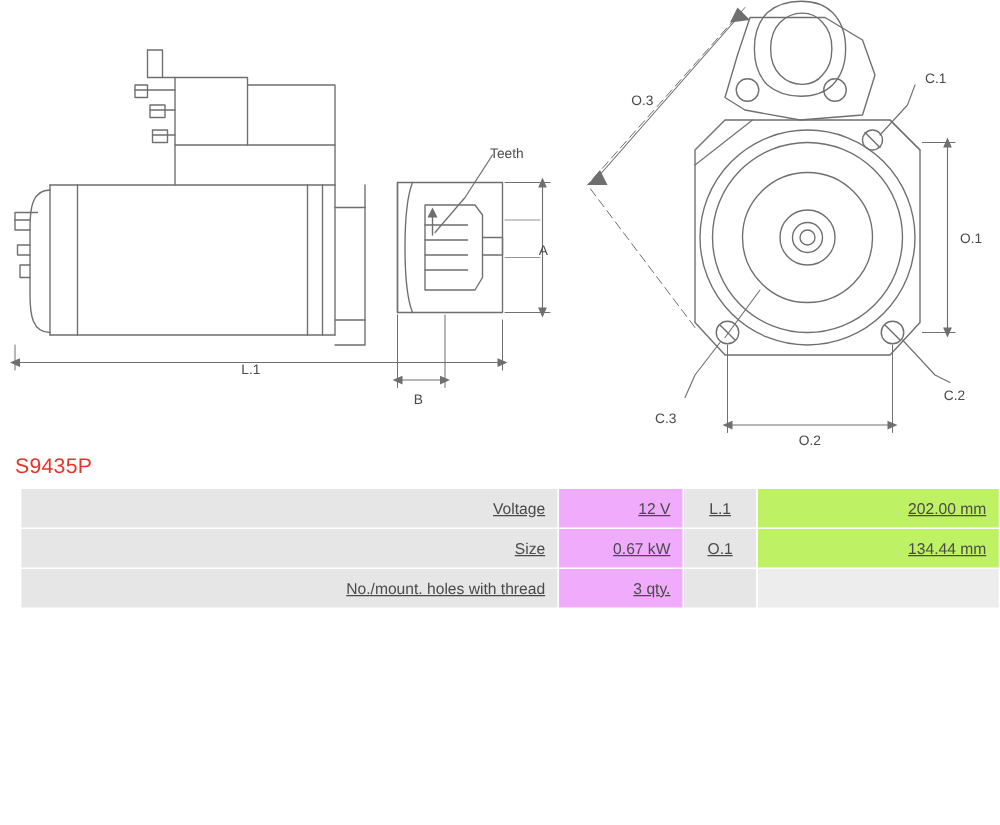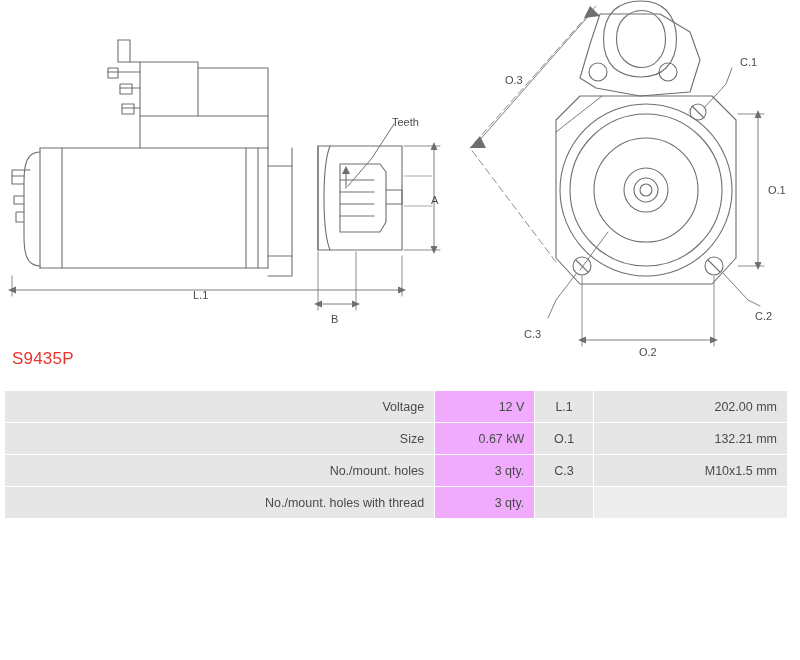--- a/index.html
+++ b/index.html
@@ -18,35 +18,36 @@
   .drawings {
     position: absolute;
     left: 0; top: 0;
     width: 800px; height: 360px;
   }
   .drawings svg { display: block; }
 
   
   .part-number {
     position: absolute;
-    left: 12px; top: 349px;
+    left: 12px; top: 363px;
     font-size: 17px;
     color: #e8342a;
     letter-spacing: 0.2px;
     font-family: "Liberation Sans", sans-serif;
   }
 
   
   .spec-table {
     position: absolute;
-    left: 4px; top: 390px;
+    left: 16px; top: 390px;
     width: 784px;
     border-collapse: collapse;
     font-size: 12.5px;
     color: #4a4a4a;
+    text-decoration: underline;
   }
   .spec-table td {
     border: 1px solid #ffffff;
     height: 32px;
     padding: 0 10px;
     background: #e6e6e6;
     white-space: nowrap;
     overflow: hidden;
   }
   .spec-table td.label {
@@ -58,21 +59,21 @@
     width: 96px;
     background: #f0abfc;
   }
   .spec-table td.label2 {
     text-align: center;
     width: 56px;
   }
   .spec-table td.value2 {
     text-align: right;
     width: 186px;
-    background: #e5e5e5;
+    background: #bef264;
   }
   .spec-table td.blank {
     background: #e6e6e6;
   }
   .spec-table td.blank2 {
     background: #ededed;
   }
 </style>
 </head>
 <body>
@@ -228,27 +229,21 @@
       <tr>
         <td class="label">Voltage</td>
         <td class="value">12 V</td>
         <td class="label2">L.1</td>
         <td class="value2">202.00 mm</td>
       </tr>
       <tr>
         <td class="label">Size</td>
         <td class="value">0.67 kW</td>
         <td class="label2">O.1</td>
-        <td class="value2">132.21 mm</td>
-      </tr>
-      <tr>
-        <td class="label">No./mount. holes</td>
-        <td class="value">3 qty.</td>
-        <td class="label2">C.3</td>
-        <td class="value2">M10x1.5 mm</td>
+        <td class="value2">134.44 mm</td>
       </tr>
       <tr>
         <td class="label">No./mount. holes with thread</td>
         <td class="value">3 qty.</td>
         <td class="label2 blank"></td>
         <td class="value2 blank2"></td>
       </tr>
     </tbody>
   </table>
 

